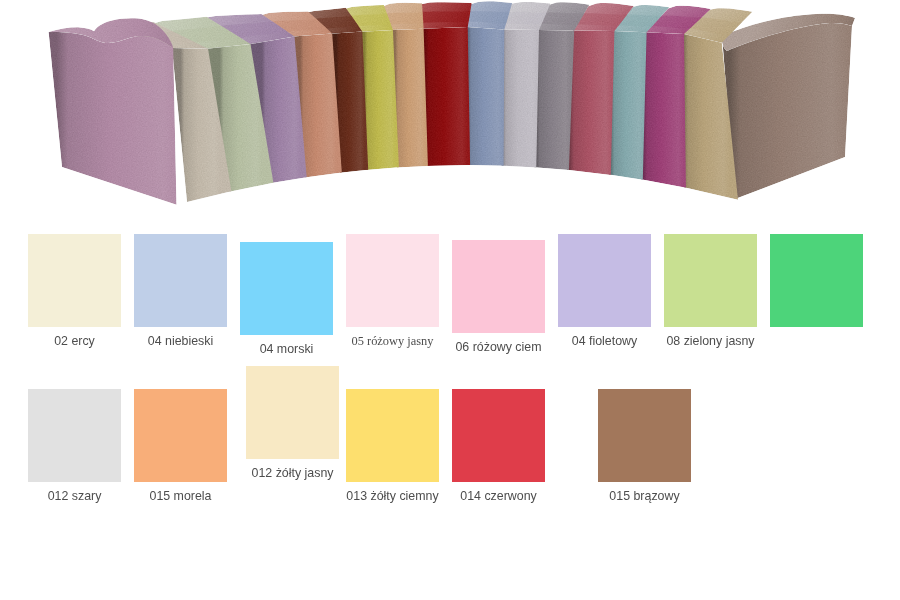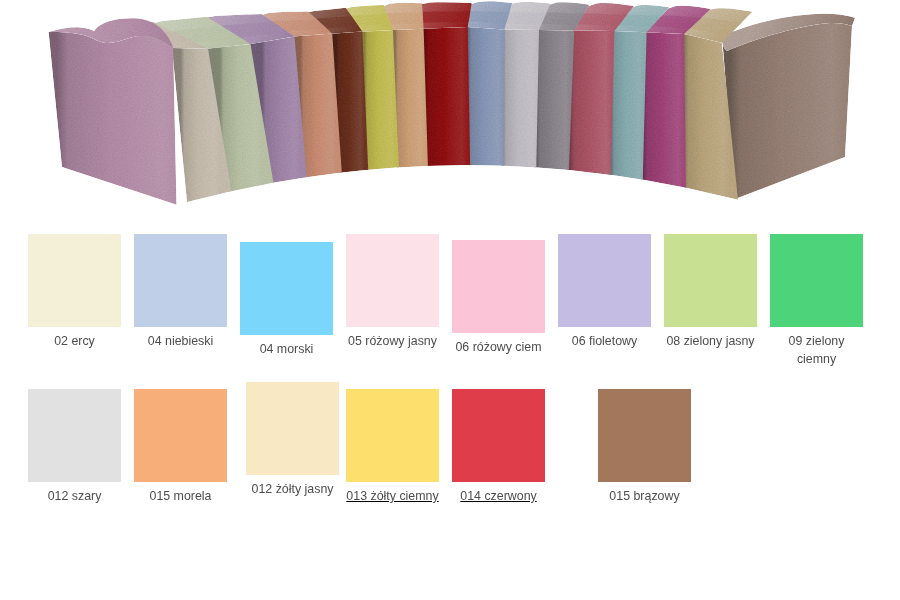--- a/index.html
+++ b/index.html
@@ -376,59 +376,58 @@
           <div class="lbl">02 ercy</div>
         </div>
         <div class="cell" style="left: 134px; top: 234px;">
           <div class="sw" style="background: rgb(191, 207, 232);"></div>
           <div class="lbl">04 niebieski</div>
         </div>
         <div class="cell" style="left: 240px; top: 234px; margin-top: 8px;">
           <div class="sw" style="background: rgb(122, 214, 251);"></div>
           <div class="lbl">04 morski</div>
         </div>
-        <div class="cell" style="left: 346px; top: 234px;">
+        <div class="cell" style="left: 346px; top: 234px; font-family: Liberation Serif, serif;">
           <div class="sw" style="background: rgb(253, 225, 233);"></div>
           <div class="lbl">05 różowy jasny</div>
         </div>
         <div class="cell" style="left: 452px; top: 240px;">
           <div class="sw" style="background: rgb(252, 197, 215);"></div>
           <div class="lbl">06 różowy ciem</div>
         </div>
         <div class="cell" style="left: 558px; top: 234px;">
           <div class="sw" style="background: rgb(197, 188, 228);"></div>
-          <div class="lbl">06 fioletowy</div>
+          <div class="lbl">04 fioletowy</div>
         </div>
         <div class="cell" style="left: 664px; top: 234px;">
           <div class="sw" style="background: rgb(200, 224, 145);"></div>
           <div class="lbl">08 zielony jasny</div>
         </div>
         <div class="cell" style="left: 770px; top: 234px;">
           <div class="sw" style="background: rgb(77, 212, 122);"></div>
-          <div class="lbl">09 zielony ciemny</div>
         </div>
       </div>
       <div>
         <div class="cell" style="left: 28px; top: 389px;">
           <div class="sw" style="background: rgb(225, 225, 225);"></div>
           <div class="lbl">012 szary</div>
         </div>
         <div class="cell" style="left: 134px; top: 389px;">
           <div class="sw" style="background: rgb(248, 174, 121);"></div>
           <div class="lbl">015 morela</div>
         </div>
-        <div class="cell" style="left: 240px; top: 382px; padding-left: 6px;">
+        <div class="cell" style="left: 240px; top: 366px; padding-left: 6px;">
           <div class="sw" style="background: rgb(248, 233, 196);"></div>
           <div class="lbl">012 żółty jasny</div>
         </div>
-        <div class="cell" style="left: 346px; top: 389px; text-decoration: underline;">
+        <div class="cell" style="left: 346px; top: 389px;">
           <div class="sw" style="background: rgb(253, 223, 110);"></div>
           <div class="lbl">013 żółty ciemny</div>
         </div>
-        <div class="cell" style="left: 452px; top: 389px; text-decoration: underline;">
+        <div class="cell" style="left: 452px; top: 389px;">
           <div class="sw" style="background: rgb(223, 61, 74);"></div>
           <div class="lbl">014 czerwony</div>
         </div>
         <div class="cell" style="left: 558px; top: 389px; margin-left: 40px;">
           <div class="sw" style="background: rgb(162, 119, 91);"></div>
           <div class="lbl">015 brązowy</div>
         </div>
       </div>
     </div>
 </div>

